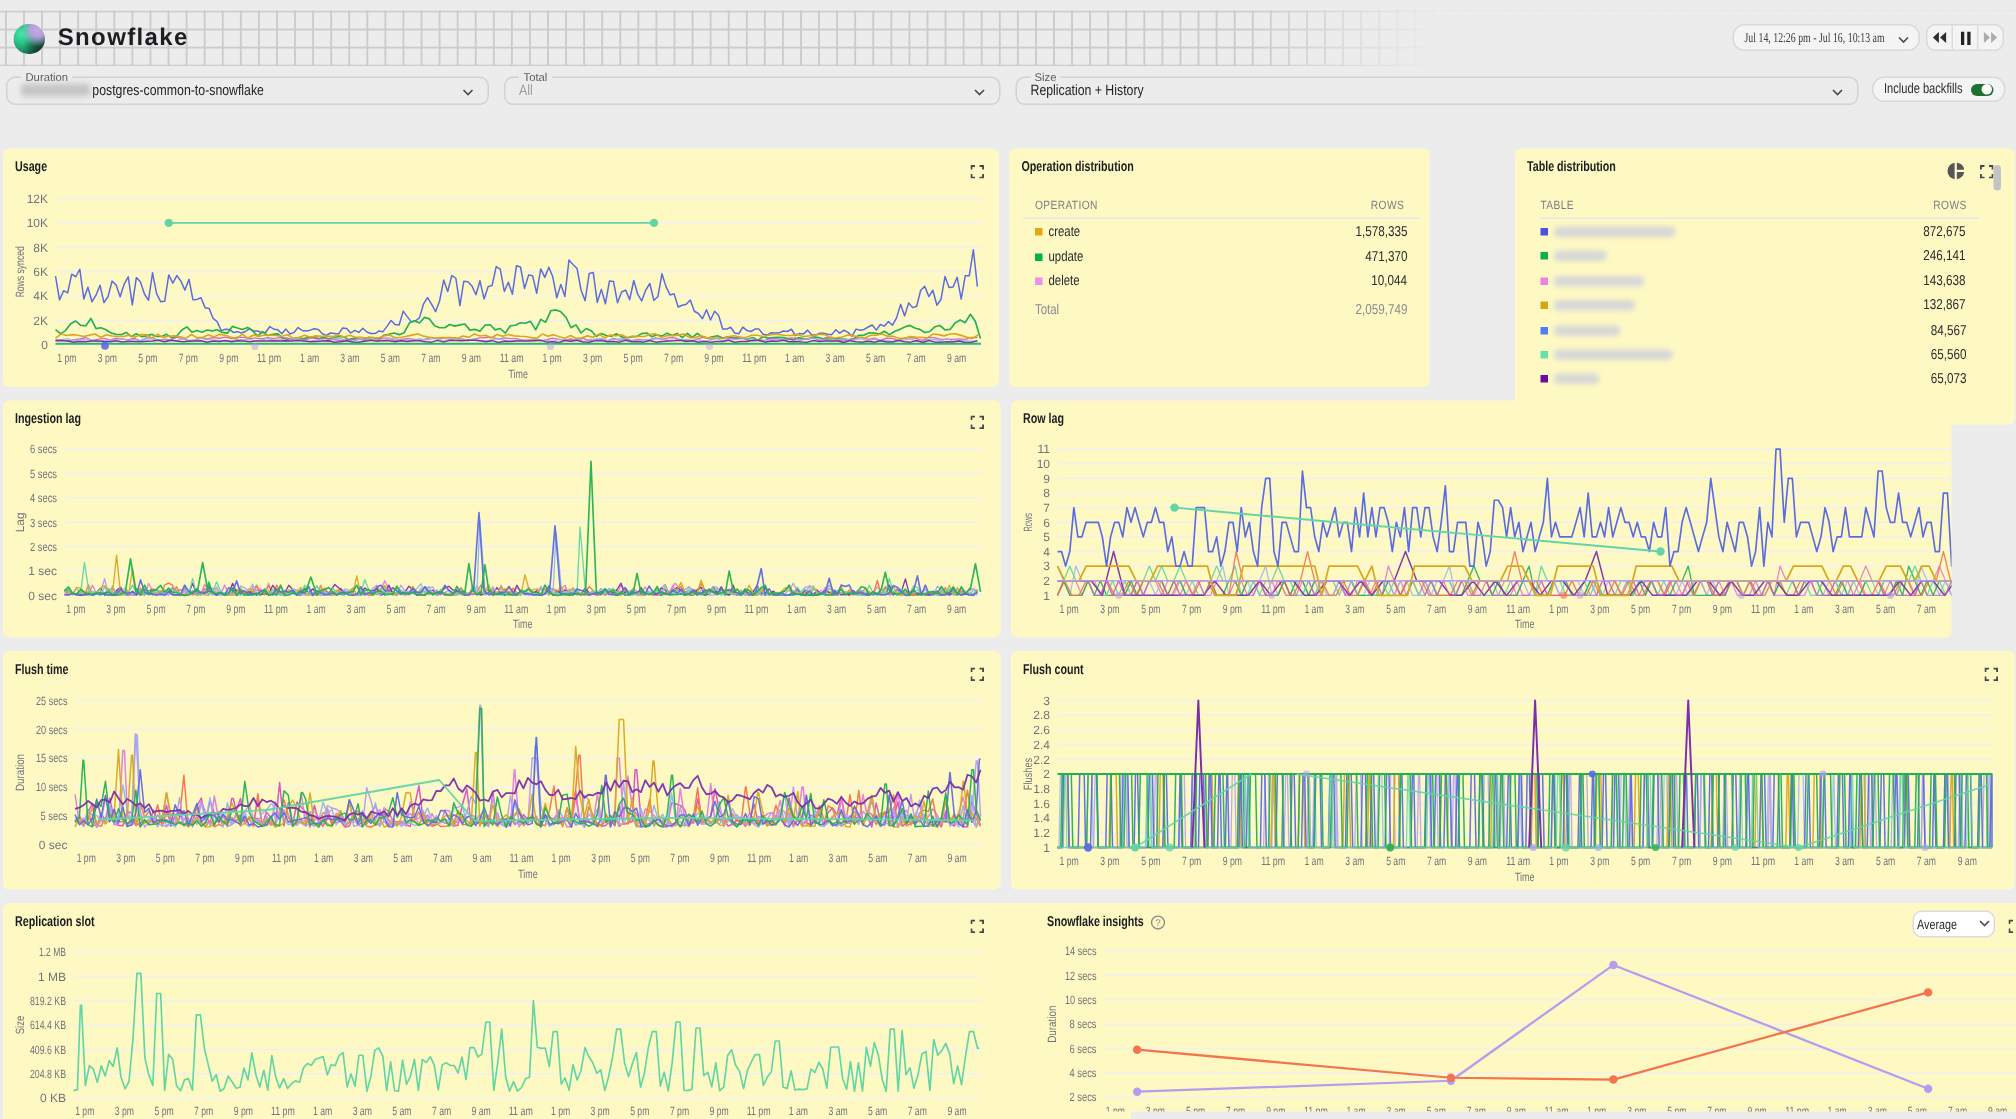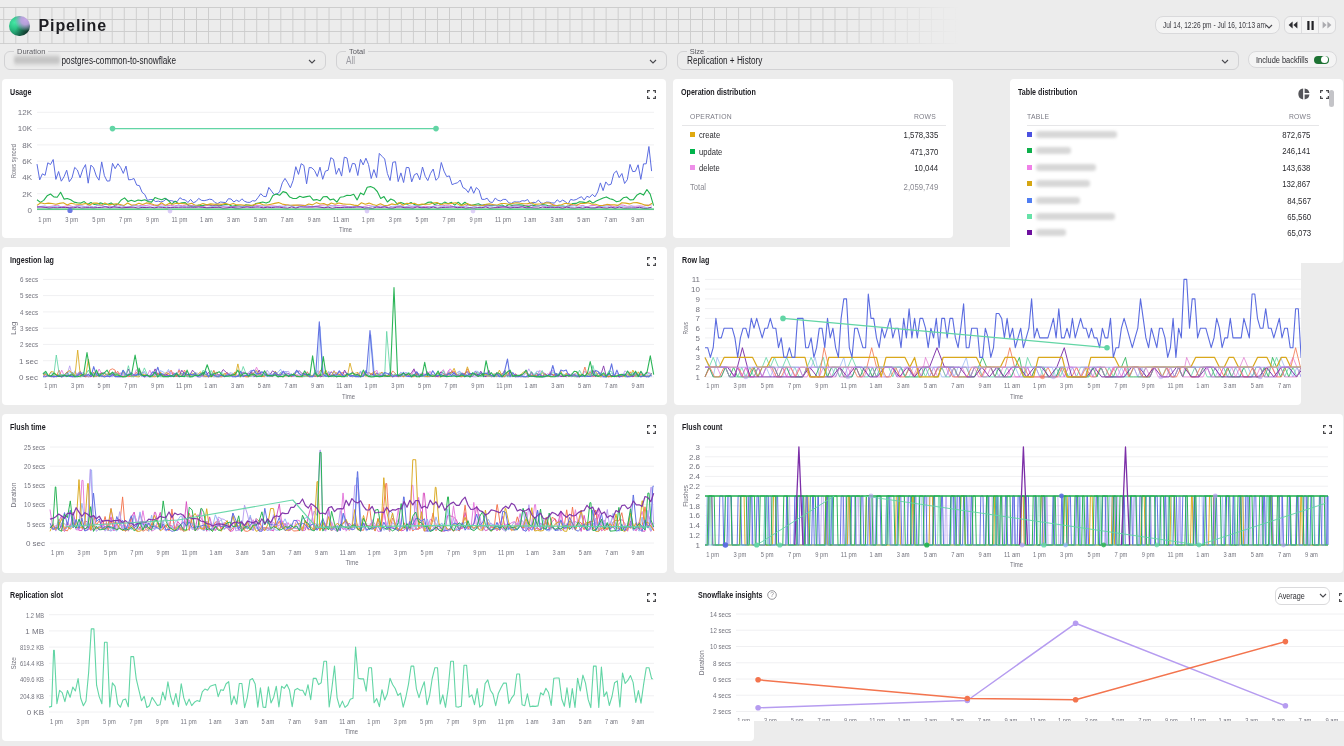--- a/index.html
+++ b/index.html
@@ -9,54 +9,54 @@
     linear-gradient(to right, #cccccc 1px, transparent 1px),
     linear-gradient(to bottom, #cccccc 1px, transparent 1px);
   background-size: 100% 100%, 12.05px 12.05px, 12.05px 12.05px;
   background-position: 0 0, 3.3px 0, 3.3px 0; }
 #logo { position:absolute; left:9.4px; top:15.6px; width:20.4px; height:20.4px; border-radius:50%;
   background:
    radial-gradient(circle at 78% 20%, #c6a6e6 0%, rgba(194,162,228,0.9) 20%, rgba(194,162,228,0) 48%),
    radial-gradient(circle at 88% 88%, rgba(15,38,32,0.75) 0%, rgba(15,38,32,0) 50%),
    radial-gradient(circle at 26% 32%, #45e8a5 0%, #2cc084 32%, #1e8660 62%, #174434 92%, #122c22 100%); }
 #apptitle { position:absolute; left:38.5px; top:16.5px; font-size:16px; font-weight:700; color:#1d1d22; letter-spacing:0.9px; }
-#datepill { position:absolute; left:1155px; top:16px; width:125px; height:18px; background:#f4f4f4; border:1px solid #d9d9db; border-radius:8px; display:flex; align-items:center; padding-left:7px; font-size:9px; color:#3c3c42; white-space:nowrap; }
+#datepill { position:absolute; left:1155px; top:16px; width:125px; height:18px; background:#f4f4f4; border:1px solid #d9d9db; border-radius:8px; display:flex; align-items:center; padding-left:7px; font-size:9px; color:#3c3c42; white-space:nowrap;font-family:Liberation Serif, serif; }
 #datepill span { transform:scaleX(0.73); transform-origin:0 50%; display:inline-block; }
 #datepill svg { position:absolute; right:6px; top:7px; }
 #btngroup { position:absolute; left:1284px; top:16px; width:52px; height:18px; background:#f4f4f4; border:1px solid #d9d9db; border-radius:6px; display:flex; }
 .bseg { flex:1; display:flex; align-items:center; justify-content:center; }
 .sel { position:absolute; top:50.5px; height:19.6px; border:1px solid #d2d2d4; border-radius:6px; }
 .sellab { position:absolute; left:9px; top:-4px; background:#ececec; padding:0 3px; font-size:7.5px; color:#5a5a60; line-height:7.5px; }
 .selval { position:absolute; left:9px; top:0; height:100%; display:flex; align-items:center; font-size:10px; color:#232328; white-space:nowrap; transform:scaleX(0.82); transform-origin:0 50%; }
 .selval.gray { color:#9c9ca3; }
 .selchev { position:absolute; right:9px; top:7px; }
 .blur { display:inline-block; background:#c2c2c2; border-radius:2px; filter:blur(2px); }
 #backfills { position:absolute; left:1247.7px; top:51.3px; width:89.6px; height:17px; background:#f4f4f4; border:1px solid #d9d9db; border-radius:8px; display:flex; align-items:center; font-size:9.5px; color:#2c2c31; padding-left:7px; white-space:nowrap; }
 #backfills>span.txt { transform:scaleX(0.78); transform-origin:0 50%; display:inline-block; }
 #toggle { position:relative; margin-left:-9px; width:15.4px; height:8.6px; background:#1d7233; border-radius:4.3px; display:inline-block; }
 #knob { position:absolute; right:0.7px; top:0.65px; width:7.3px; height:7.3px; background:#ffffff; border-radius:50%; }
-.card { position:absolute; background:#ffffff; border-radius:4px; overflow:hidden; }
+.card { position:absolute; background:#fef9c3; border-radius:4px; overflow:hidden;margin-top:20px; }
 .ctitle { position:absolute; left:8px; top:7px; font-size:9.5px; font-weight:700; color:#1b1b20; transform:scaleX(0.75); transform-origin:0 0; white-space:nowrap; }
 .th { position:absolute; font-size:8px; color:#7b7b85; letter-spacing:0.3px; transform:scaleX(0.85); transform-origin:0 50%; }
 .th.r { transform-origin:100% 50%; }
 .sep { position:absolute; height:1px; background:#e6e6e8; }
 .trow { position:absolute; left:17px; right:15px; height:13px; display:flex; align-items:center; }
 .sq { width:5px; height:5px; margin-right:4px; flex:0 0 auto; }
 .tlabel { font-size:9.5px; color:#2a2a2f; transform:scaleX(0.8); transform-origin:0 50%; }
 .tval { margin-left:auto; font-size:9.5px; color:#2a2a2f; transform:scaleX(0.82); transform-origin:100% 50%; }
 .blur2 { display:inline-block; height:7px; background:#d7d7d7; border-radius:3px; filter:blur(1.6px); }
 #scrollthumb { position:absolute; right:8.5px; top:11px; width:5.5px; height:17px; background:#c4c4c8; border-radius:3px; }
 #avgbtn { position:absolute; left:585px; top:4.5px; width:55px; height:18.5px; background:#fff; border:1px solid #dadadc; border-radius:6px; display:flex; align-items:center; justify-content:center; font-size:9px; color:#2c2c31; }
 #avgbtn .t { transform:scaleX(0.8); display:inline-block; transform-origin:0 50%; }
 </style></head>
 <body>
 
 <div id="hdrgrid"></div>
 <div id="logo"></div>
-<div id="apptitle">Pipeline</div>
+<div id="apptitle">Snowflake</div>
 <div id="datepill">
     <span>Jul 14, 12:26 pm - Jul 16, 10:13 am</span>
  <svg width="8" height="5" viewBox="0 0 8 5">
       <path d="M1 1 L4 4 L7 1" fill="none" stroke="#4a4a4f" stroke-width="1.1"></path>
     </svg>
 </div>
 <div id="btngroup">
  <div class="bseg">
       <svg width="10" height="8" viewBox="0 0 10 8">
         <path d="M4.6 0.4 L0.6 4 L4.6 7.6 Z" fill="#2c2c30"></path>

